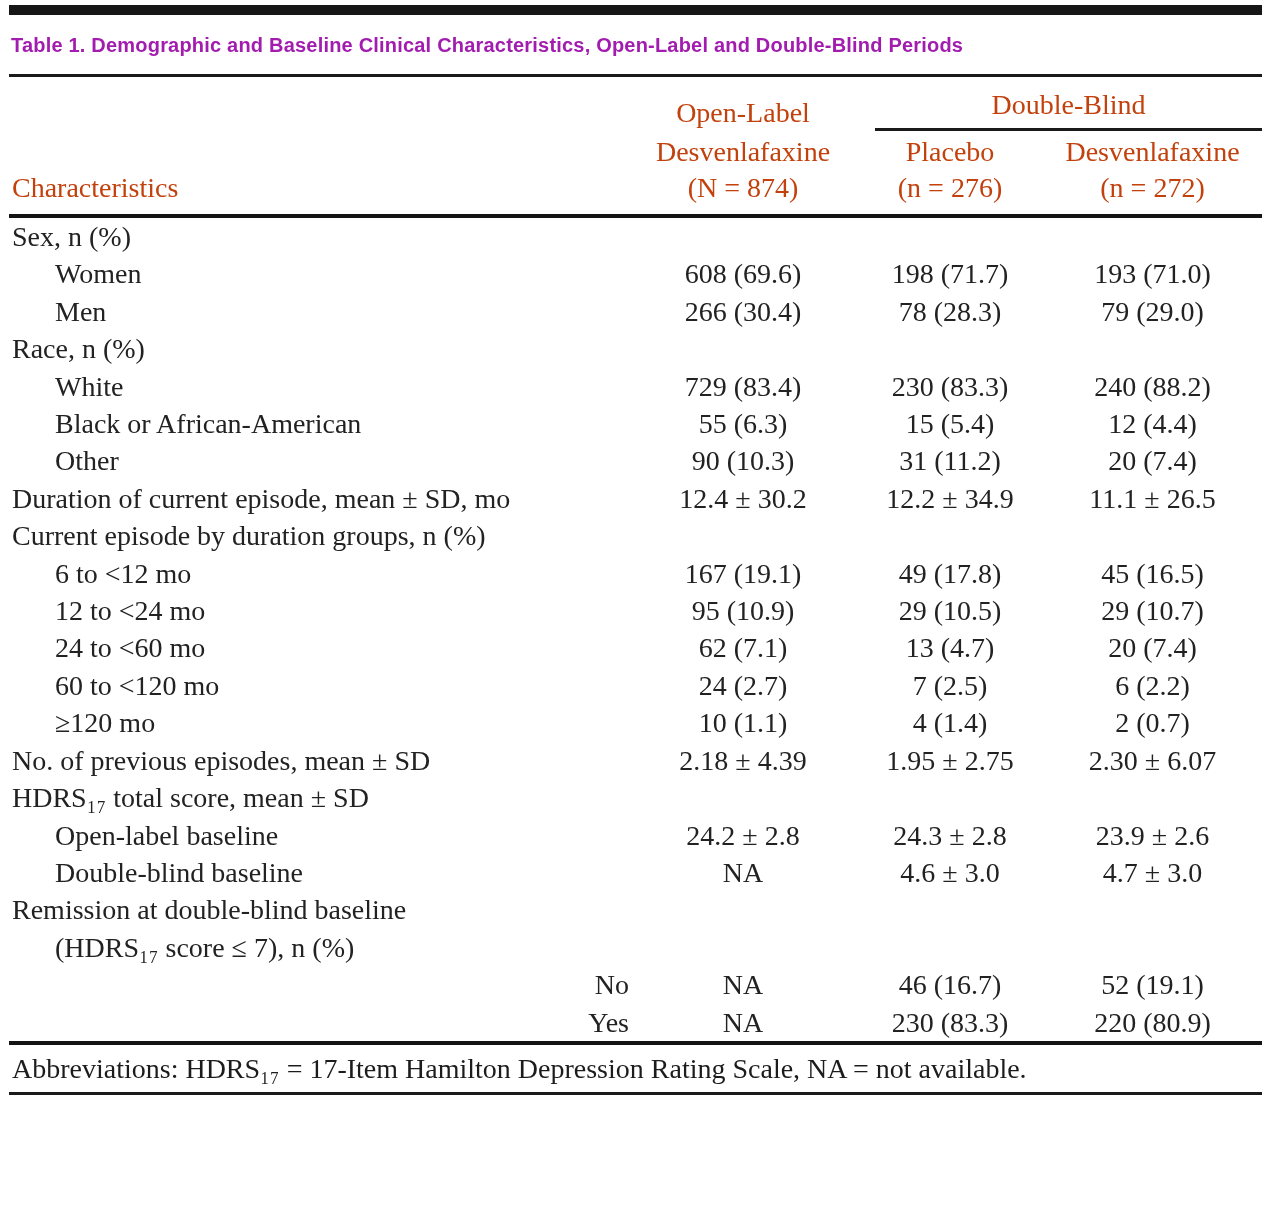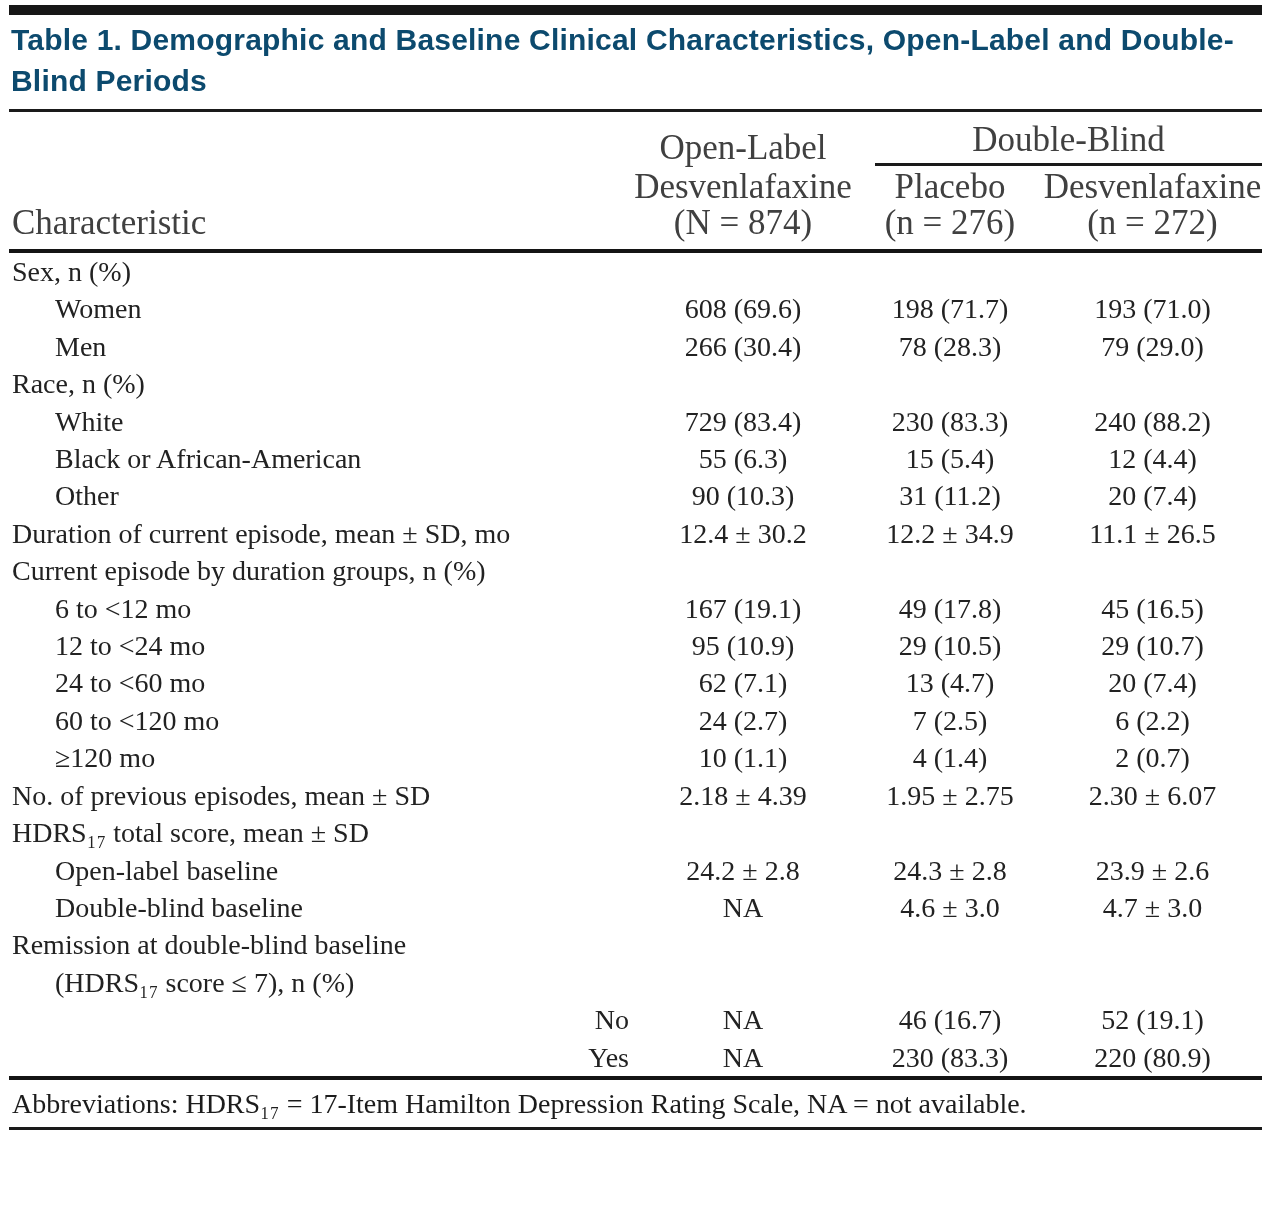--- a/index.html
+++ b/index.html
@@ -19,41 +19,41 @@
     overflow: hidden;
   }
   .top-bar {
     margin-top: 5px;
     height: 10px;
     background: #161616;
   }
   .title {
     font-family: "Liberation Sans", "DejaVu Sans", sans-serif;
     font-weight: bold;
-    font-size: 30px;
+    font-size: 20px;
     line-height: 41px;
     letter-spacing: 0.2px;
-    color: #0c4a6e;
-    margin: 4px 0 8px 2px;
+    color: #a21caf;
+    margin: 10px 0 8px 2px;
     max-width: 1240px;
   }
   .title-rule {
     border-top: 3px solid #1a1a1a;
   }
   table.char-table {
     width: 100%;
     border-collapse: collapse;
     table-layout: fixed;
   }
   .char-table th {
     font-weight: normal;
-    font-size: 35px;
+    font-size: 28px;
     padding: 0;
     vertical-align: bottom;
-    color: #404040;
+    color: #c2410c;
   }
   .char-table .h1 th { padding-top: 10px; line-height: 36px; }
   .h1 .open-label-top { text-align: center; vertical-align: bottom; }
   .spanner-wrap {
     margin-left: 18px;
     text-align: center;
     border-bottom: 3px solid #1a1a1a;
     padding-bottom: 5px;
     line-height: 36px;
   }
@@ -108,21 +108,21 @@
           <div class="spanner-wrap">Double-Blind</div>
         </th>
       </tr>
       <tr class="h2">
         <th></th>
         <th>Desvenlafaxine</th>
         <th>Placebo</th>
         <th>Desvenlafaxine</th>
       </tr>
       <tr class="h3">
-        <th class="char-head">Characteristic</th>
+        <th class="char-head">Characteristics</th>
         <th>(N = 874)</th>
         <th>(n = 276)</th>
         <th>(n = 272)</th>
       </tr>
     </thead>
     <tbody>
         <tr>
           <td class="label ind0">Sex, n (%)</td>
           <td class="val"></td>
           <td class="val"></td>

